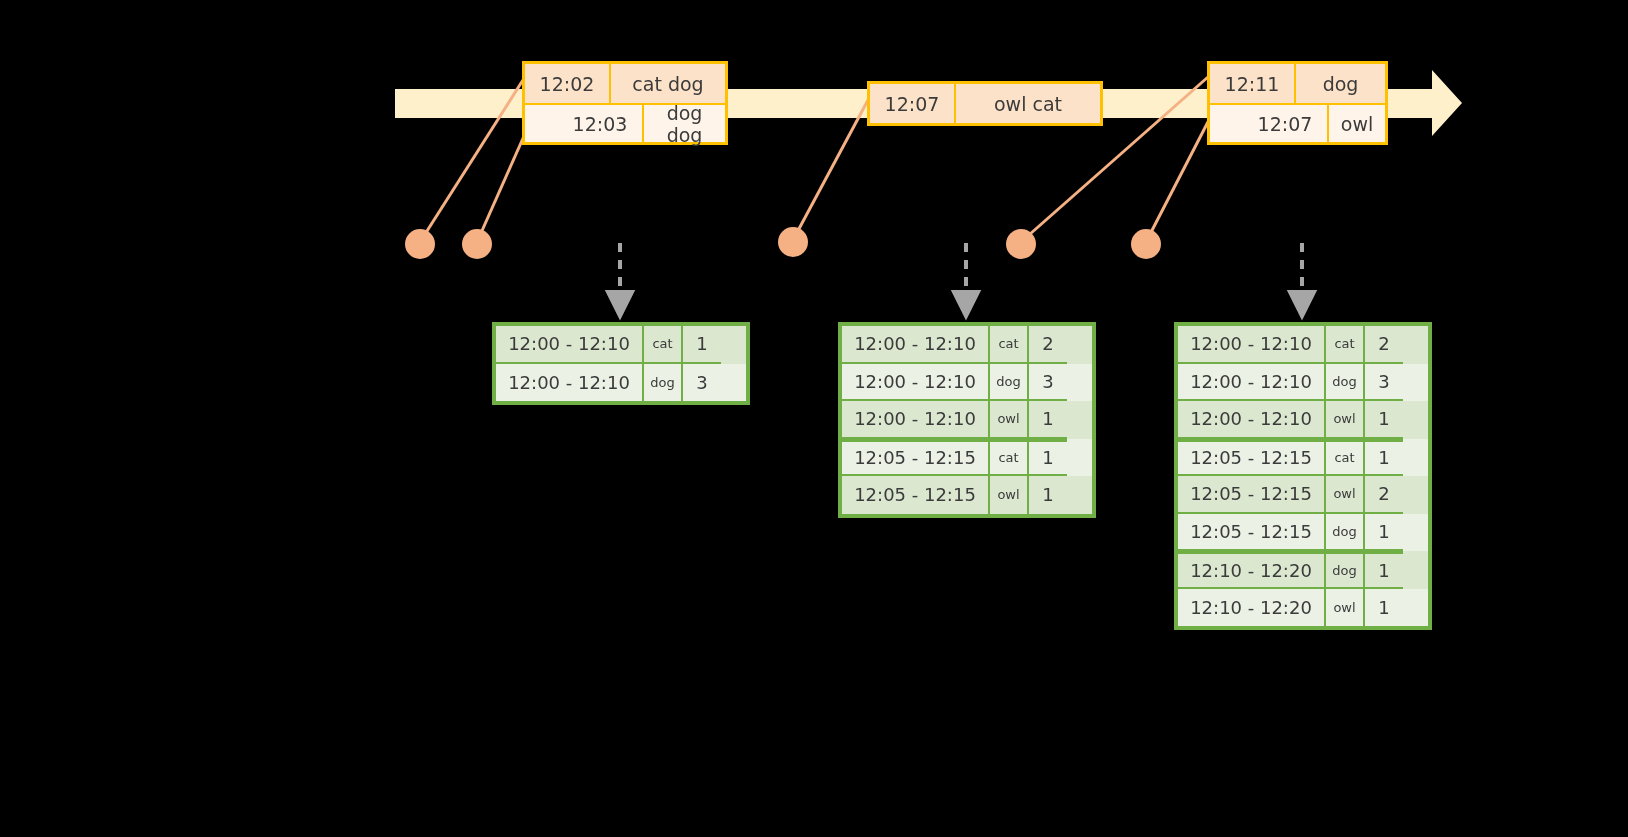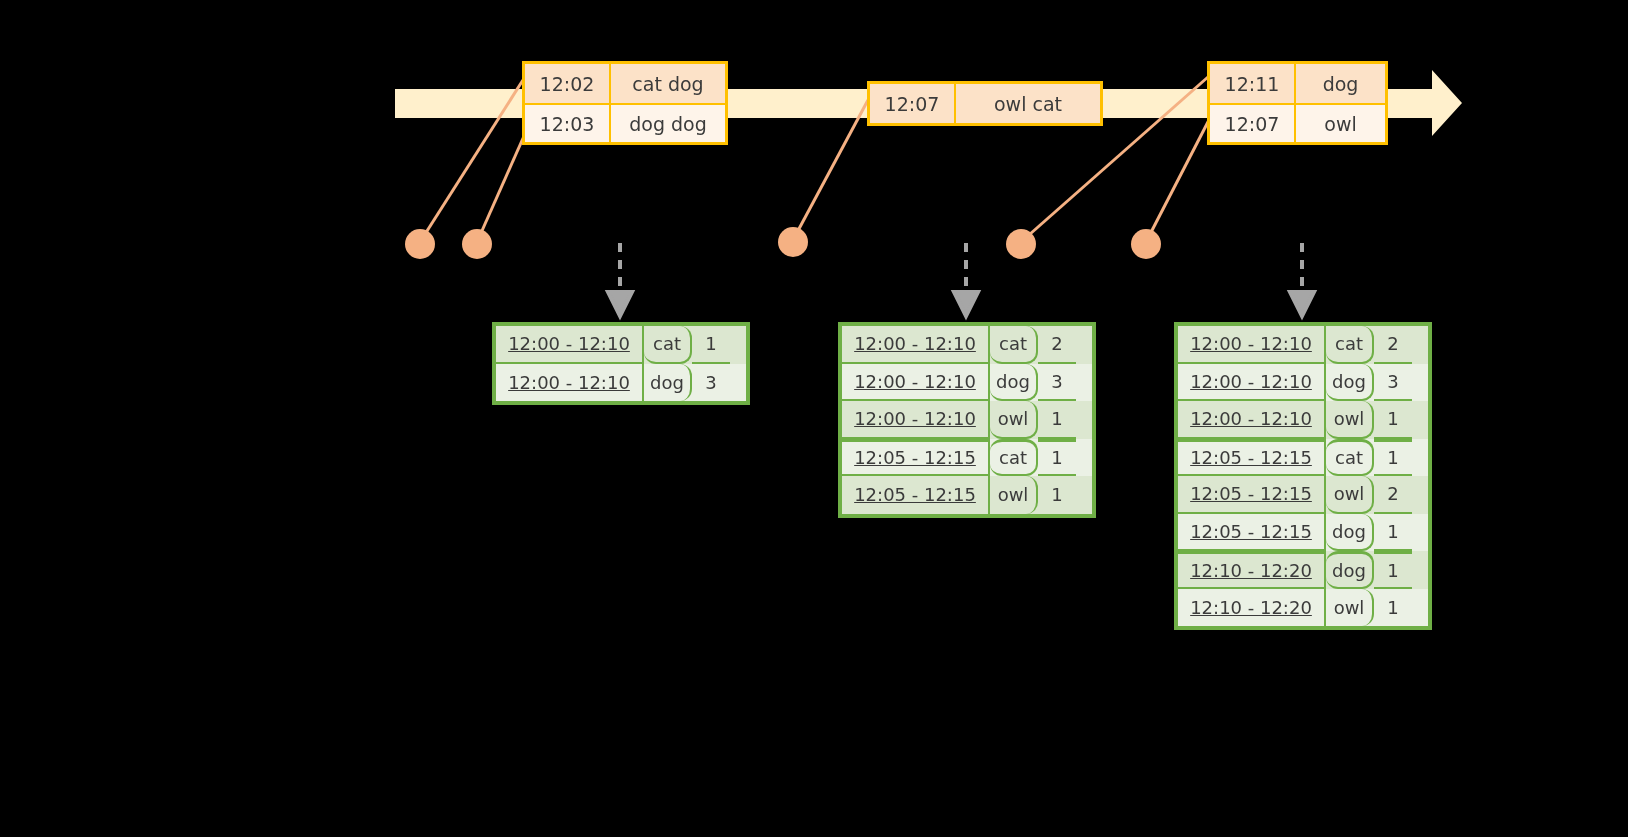--- a/index.html
+++ b/index.html
@@ -31,21 +31,21 @@
     background: #FFF5E8;
     z-index: 5;
   }
   .evt-row {
     display: flex;
     height: 39px;
     box-sizing: border-box;
   }
   .evt-row + .evt-row { border-top: 2px solid #FFC000; }
   .evt-row.odd  { background: #FCE2C8; }
-  .evt-row.even { background: #FEF4EA; }
+  .evt-row.even { background: #FEF4EA; padding-left: 33px; }
   .evt-time {
     width: 86px;
     display: flex;
     align-items: center;
     justify-content: center;
     font-size: 19px;
     color: #3b3b3b;
     border-right: 2px solid #FFC000;
     box-sizing: border-box;
   }
@@ -79,33 +79,31 @@
   .res-win {
     width: 148px;
     display: flex;
     align-items: center;
     justify-content: center;
     font-size: 18px;
     color: #3b3b3b;
     box-sizing: border-box;
     border-right: 2px solid #6FAF46;
     border-bottom: 2px solid #6FAF46;
-    text-decoration: underline;
   }
   .res-word {
-    width: 48px;
-    display: flex;
-    align-items: center;
-    justify-content: center;
-    font-size: 18px;
+    width: 39px;
+    display: flex;
+    align-items: center;
+    justify-content: center;
+    font-size: 13px;
     color: #3b3b3b;
     box-sizing: border-box;
     border-right: 2px solid #6FAF46;
     border-bottom: 2px solid #6FAF46;
-    border-radius: 12px;
   }
   .res-count {
     width: 38px;
     display: flex;
     align-items: center;
     justify-content: center;
     font-size: 18px;
     color: #3b3b3b;
     box-sizing: border-box;
     border-bottom: 2px solid #6FAF46;

